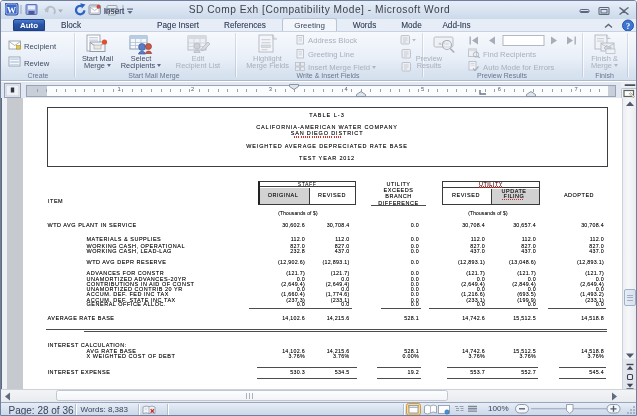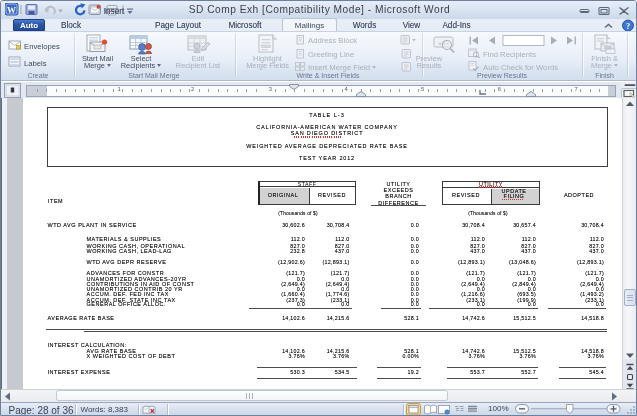--- a/index.html
+++ b/index.html
@@ -78,27 +78,27 @@
 <svg class="ab" style="left:576px;top:5px" width="56" height="10" viewBox="0 0 56 10">
  <rect x="3" y="3.5" width="9" height="3" rx="1.2" fill="none" stroke="#5c6678" stroke-width="1"></rect>
  <rect x="3.5" y="5" width="8" height="1.5" fill="#5c6678"></rect>
  <rect x="22" y="1.5" width="10" height="7" rx="1" fill="none" stroke="#5c6678" stroke-width="1.1"></rect>
  <rect x="24" y="3.5" width="6" height="3.5" fill="none" stroke="#5c6678" stroke-width="1"></rect>
  <path d="M42.5 1.5 l4.5 3.2 l4.5 -3.2 M42.5 8.5 l4.5 -3.2 l4.5 3.2 M42.8 1.8 l8 6.4 M51 1.8 l-8 6.4" stroke="#5c6678" stroke-width="1.4" fill="none"></path>
 </svg>
 <div class="ab" id="tabrow"></div>
 <div class="ab tab" style="left:35px;width:70px;top:18px">Block</div>
 <div class="ab tab" style="left:78px;width:70px;top:4px">Insert</div>
-<div class="ab tab" style="left:142px;width:70px;top:18px">Page Layout</div>
-<div class="ab tab" style="left:209px;width:70px;top:18px">Microsoft</div>
+<div class="ab tab" style="left:142px;width:70px;top:18px">Page Insert</div>
+<div class="ab tab" style="left:209px;width:70px;top:18px">References</div>
 <div class="ab tab" style="left:328.5px;width:70px;top:18px">Words</div>
-<div class="ab tab" style="left:375.5px;width:70px;top:18px">View</div>
+<div class="ab tab" style="left:375.5px;width:70px;top:18px">Mode</div>
 <div class="ab tab" style="left:420.5px;width:70px;top:18px">Add-Ins</div>
 <div class="ab" id="filetab">Auto</div>
-<div class="ab" id="seltab">Mailings</div>
+<div class="ab" id="seltab">Greeting</div>
 <svg class="ab" style="left:600px;top:17.5px" width="36" height="13" viewBox="0 0 36 13">
 <path d="M4 8.5 l3.5 -3 l3.5 3" fill="none" stroke="#5e6878" stroke-width="1.4"></path>
 <circle cx="27" cy="6.5" r="5.5" fill="#3c76d2" stroke="#2a55a4"></circle>
 <text x="27" y="9.5" font-size="8.5" font-weight="bold" fill="#fff" text-anchor="middle" font-family="Liberation Serif">?</text>
 </svg>
 <div class="ab" id="ribbon"></div>
 <div class="ab gsep" style="left:72.5px;top:32px"></div>
 <div class="ab gsep" style="left:233.5px;top:32px"></div>
 <div class="ab gsep" style="left:421px;top:32px"></div>
 <div class="ab gsep" style="left:581px;top:32px"></div>
@@ -110,22 +110,22 @@
 <div class="ab glab" style="left:548.5px;width:110px;top:70.5px">Finish</div>
 <svg class="ab" style="left:7px;top:39px" width="14" height="28" viewBox="0 0 14 28">
  <rect x="1" y="1" width="11.5" height="8" fill="#fefdf8" stroke="#8a94a4" stroke-width=".8"></rect>
  <path d="M1 1.5 l5.7 4 l5.7 -4" fill="none" stroke="#9aa4b2" stroke-width=".8"></path>
  <rect x="8.5" y="5.5" width="4" height="3.5" fill="#e8c84a" stroke="#a08820" stroke-width=".5"></rect>
  <rect x="1" y="17" width="11" height="9" fill="#fff" stroke="#8a94a4" stroke-width=".8"></rect>
  <rect x="2.2" y="18.2" width="8.6" height="2" fill="#c8d8ec"></rect>
  <rect x="2.2" y="21" width="8.6" height="2" fill="#c8d8ec"></rect>
  <rect x="2.2" y="23.8" width="8.6" height="1.6" fill="#c8d8ec"></rect>
 </svg>
-<div class="ab stxt" style="left:23px;top:41px">Envelopes</div>
-<div class="ab stxt" style="left:23px;top:58px">Labels</div>
+<div class="ab stxt" style="left:23px;top:41px">Recipient</div>
+<div class="ab stxt" style="left:23px;top:58px">Review</div>
 <div class="ab btxt" style="left:62.5px;width:68px;top:55px">Start Mail<br>Merge <span class="da"></span></div>
 <svg class="ab" style="left:84px;top:33px" width="24" height="21" viewBox="0 0 24 21">
 <rect x="2" y="1" width="13" height="16" fill="#fdfdfd" stroke="#98a2b2" stroke-width=".9"></rect>
 <rect x="4" y="3" width="9" height="1.3" fill="#c9d2de"></rect>
       <rect x="4" y="5.5" width="9" height="1.3" fill="#c9d2de"></rect>
 <rect x="5" y="8" width="15" height="9.5" fill="#f2f4f8" stroke="#8a94a6" stroke-width=".9"></rect>
 <path d="M5 8.5 l7.5 5 l7.5 -5" fill="none" stroke="#8a94a6" stroke-width=".9"></path>
 <rect x="9" y="11" width="7" height="4" fill="#e8e8e4" stroke="#a8a89c" stroke-width=".6"></rect>
 <circle cx="19.5" cy="8" r="2.6" fill="#e05030"></circle>
 </svg>
@@ -210,21 +210,21 @@
 <rect x="0.5" y="1" width="8" height="2" fill="#d8dce2"></rect>
 <circle cx="8" cy="6.5" r="2.6" fill="none" stroke="#a8aeb8" stroke-width=".9"></circle>
 <path d="M9.8 8.3 l1.8 1.7" stroke="#a8aeb8" stroke-width="1.1"></path>
 </svg>
 <div class="ab sgrey" style="left:482px;top:48.5px">Find Recipients</div>
 <svg class="ab" style="left:467px;top:60px" width="12" height="10" viewBox="0 0 12 10">
 <rect x="1" y="0.5" width="7" height="8.5" fill="#f2f3f6" stroke="#b2b8c2" stroke-width=".8"></rect>
 <path d="M2.5 2.5 h4 M2.5 4.2 h4" stroke="#c4cad2" stroke-width=".7"></path>
 <path d="M5 7.5 l2 2 l3.5 -4" fill="none" stroke="#a8aeb8" stroke-width="1.2"></path>
 </svg>
-<div class="ab sgrey" style="left:482px;top:61.5px">Auto Check for Words</div>
+<div class="ab sgrey" style="left:482px;top:61.5px">Auto Mode for Errors</div>
 <div class="ab gtxt" style="left:569.5px;width:68px;top:55px">Finish &amp;<br>Merge <span class="dag"></span></div>
 <svg class="ab" style="left:592px;top:33px" width="24" height="21" viewBox="0 0 24 21">
 <rect x="2" y="1" width="12" height="14" fill="#f2f3f6" stroke="#b2b8c2" stroke-width=".9"></rect>
 <path d="M14 1 l0 3.5 l3.5 0" fill="#e2e5ea" stroke="#b2b8c2" stroke-width=".7"></path>
 <rect x="4" y="4" width="7" height="1.2" fill="#cfd4dc"></rect>
       <rect x="4" y="6.5" width="7" height="1.2" fill="#cfd4dc"></rect>
 <rect x="8" y="9" width="13" height="8" fill="#eceef1" stroke="#b2b8c2" stroke-width=".9"></rect>
 <path d="M8 9.5 l6.5 4 l6.5 -4" fill="none" stroke="#b2b8c2" stroke-width=".8"></path>
 <path d="M11 14 l3 3 l0 -2 l4 0 l0 -2 l-4 0 l0 -2 z" fill="#d2d6de" stroke="#aab0ba" stroke-width=".6"></path>
 <rect x="13" y="15" width="9" height="4.5" fill="#f0f1f4" stroke="#b2b8c2" stroke-width=".7"></rect>

